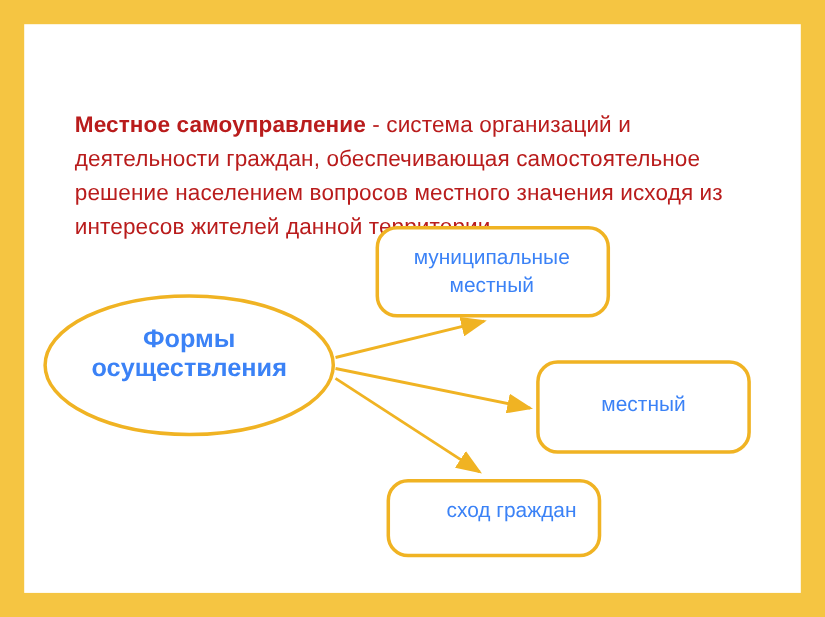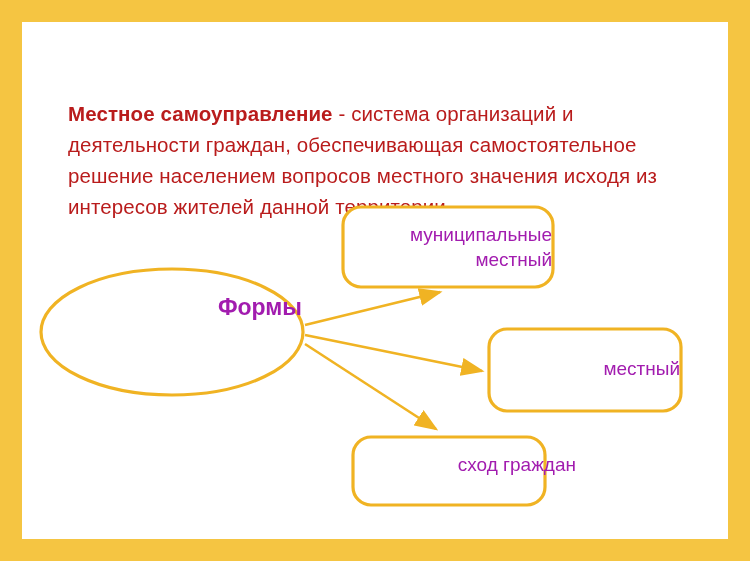--- a/index.html
+++ b/index.html
@@ -37,22 +37,22 @@
   
   #graphic {
     position: absolute;
     left: 0;
     top: 0;
     width: 706px;
     height: 517px;
   }
   .node-label {
     position: absolute;
-    text-align: right;
-    color: #a21caf;
+    text-align: center;
+    color: #3b82f6;
     font-size: 19px;
     line-height: 25px;
     pointer-events: none;
   }
   #ellipse-label {
     left: 20px;
     top: 272px;
     width: 260px;
     font-weight: bold;
     font-size: 23px;
@@ -99,20 +99,21 @@
 
     <rect x="331" y="415" width="192" height="68" rx="18" ry="18" fill="#FFFFFF" stroke="#F0B323" stroke-width="3.2"></rect>
 
     <line x1="283" y1="303" x2="418" y2="270" stroke="#F0B323" stroke-width="2.6" marker-end="url(#arrowhead)"></line>
     <line x1="283" y1="313" x2="460" y2="349" stroke="#F0B323" stroke-width="2.6" marker-end="url(#arrowhead)"></line>
     <line x1="283" y1="322" x2="414" y2="407" stroke="#F0B323" stroke-width="2.6" marker-end="url(#arrowhead)"></line>
   </svg>
 
   <div class="node-label" id="ellipse-label">
     <div>Формы</div>
+    <div>осуществления</div>
   </div>
 
   <div class="node-label" id="box1-label">
     <div>муниципальные</div>
     <div>местный</div>
   </div>
 
   <div class="node-label" id="box2-label">
     <div>местный</div>
   </div>

